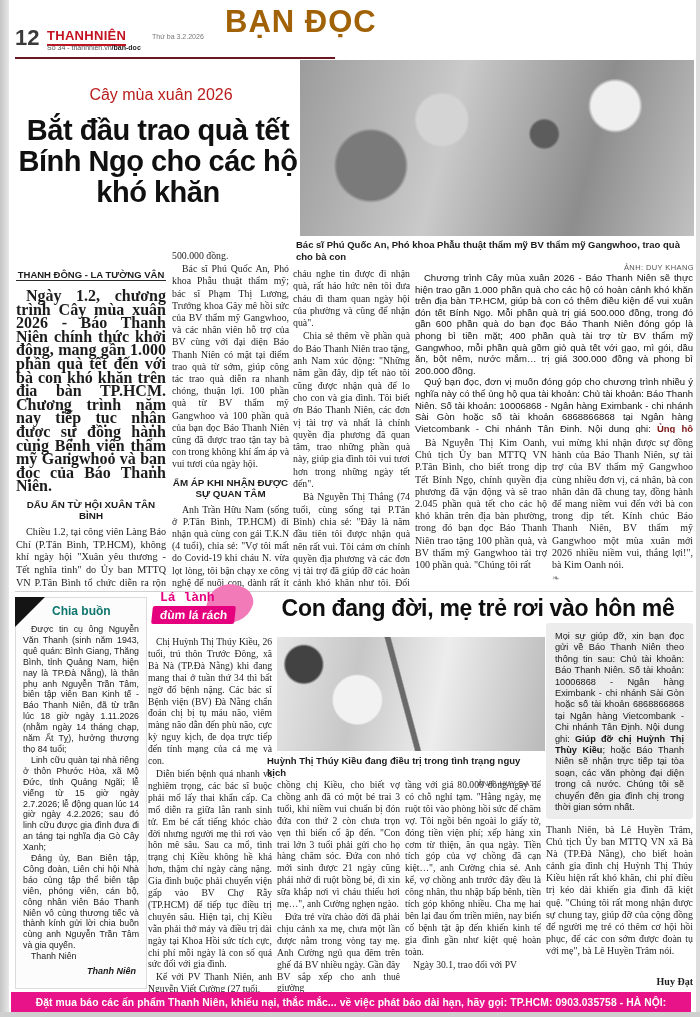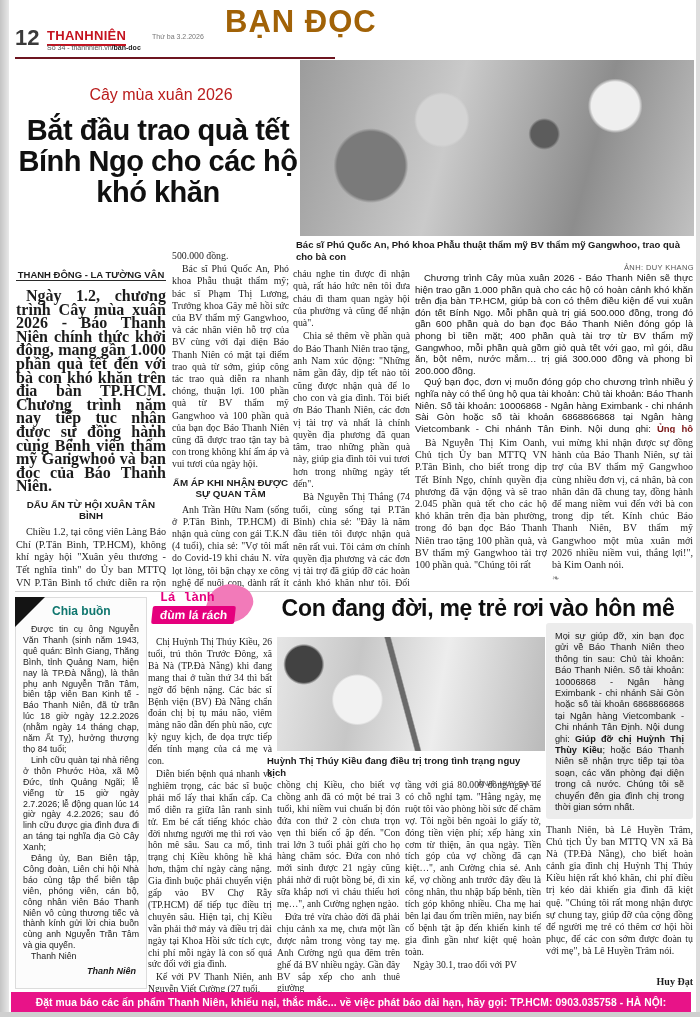--- a/index.html
+++ b/index.html
@@ -175,21 +175,21 @@
       </div>
     <span class="endmark">❧</span>
   </div>
 
   <div class="abs mid-rule"></div>
 
   <div class="abs obit">
     <div class="obit-corner"></div>
     <div class="obit-title">Chia buồn</div>
     <div class="obit-body clip">
-        <p>Được tin cụ ông Nguyễn Văn Thanh (sinh năm 1943, quê quán: Bình Giang, Thăng Bình, tỉnh Quảng Nam, hiện nay là TP.Đà Nẵng), là thân phụ anh Nguyễn Trần Tâm, biên tập viên Ban Kinh tế - Báo Thanh Niên, đã từ trần lúc 18 giờ ngày 12.2.2026 (nhằm ngày 14 tháng chạp, năm Ất Tỵ), hưởng thượng thọ 84 tuổi;</p>
+        <p>Được tin cụ ông Nguyễn Văn Thanh (sinh năm 1943, quê quán: Bình Giang, Thăng Bình, tỉnh Quảng Nam, hiện nay là TP.Đà Nẵng), là thân phụ anh Nguyễn Trần Tâm, biên tập viên Ban Kinh tế - Báo Thanh Niên, đã từ trần lúc 18 giờ ngày 1.11.2026 (nhằm ngày 14 tháng chạp, năm Ất Tỵ), hưởng thượng thọ 84 tuổi;</p>
         <p>Linh cữu quàn tại nhà riêng ở thôn Phước Hòa, xã Mộ Đức, tỉnh Quảng Ngãi; lễ viếng từ 15 giờ ngày 2.7.2026; lễ động quan lúc 14 giờ ngày 4.2.2026; sau đó linh cữu được gia đình đưa đi an táng tại nghĩa địa Gò Cây Xanh;</p>
         <p>Đảng ủy, Ban Biên tập, Công đoàn, Liên chi hội Nhà báo cùng tập thể biên tập viên, phóng viên, cán bộ, công nhân viên Báo Thanh Niên vô cùng thương tiếc và thành kính gửi lời chia buồn cùng anh Nguyễn Trần Tâm và gia quyến.</p>
         <p>Thanh Niên</p>
       </div>
     <div class="obit-sign">Thanh Niên</div>
   </div>
 
   <div class="abs badge">
     <div class="badge-petal"></div>
     <div class="badge-l1">Lá lành</div>

